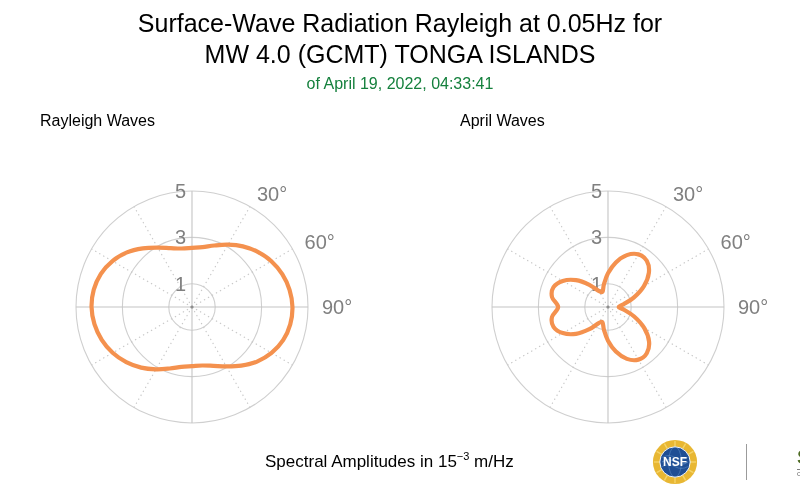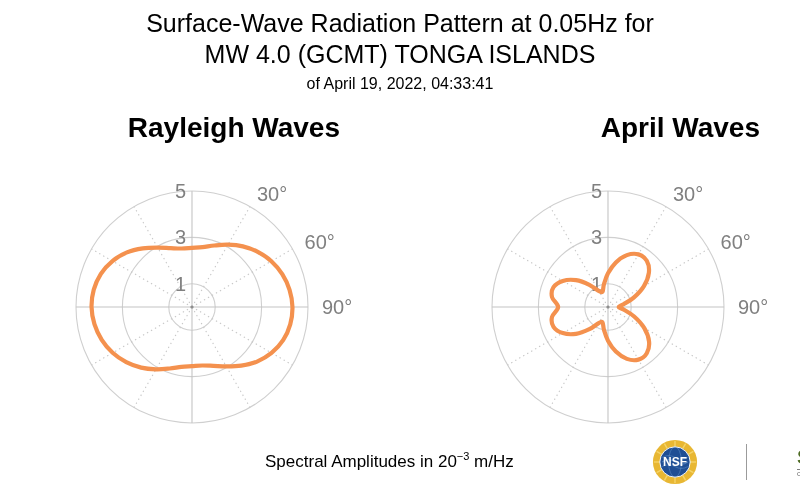--- a/index.html
+++ b/index.html
@@ -32,29 +32,28 @@
   .title-line {
     font-size: 25px;
     line-height: 31px;
     color: #000;
     white-space: nowrap;
   }
   .subtitle-line {
     font-size: 16px;
     line-height: 22px;
     margin-top: 3px;
-    color: #000000;
+    color: #15803d;
   }
   .panel-title {
     position: absolute;
-    font-size: 28px;
+    font-size: 16px;
     color: #000;
-    text-align: right;
+    text-align: left;
     white-space: nowrap;
-    font-weight: bold;
   }
   #rayleigh-title { left: 40px; top: 112px; width: 300px; }
   #love-title { left: 460px; top: 112px; width: 300px; }
 
   .caption {
     position: absolute;
     left: 265px;
     top: 450px;
     font-size: 17px;
     color: #000;
@@ -125,21 +124,21 @@
   }
 
   text { font-family: "Liberation Sans", sans-serif; }
 </style>
 </head>
 <body>
 
 <div id="figure">
 
   <div class="title-block">
-    <div class="title-line">Surface-Wave Radiation Pattern at 0.05Hz for</div>
+    <div class="title-line">Surface-Wave Radiation Rayleigh at 0.05Hz for</div>
     <div class="title-line">MW 4.0 (GCMT) TONGA ISLANDS</div>
     <div class="subtitle-line">of April 19, 2022, 04:33:41</div>
   </div>
 
   <div class="panel-title" id="rayleigh-title">Rayleigh Waves</div>
   <div class="panel-title" id="love-title">April Waves</div>
 
   <svg id="polar-svg" width="800" height="496" style="position:absolute;left:0;top:0;">
       <g>
         <circle cx="192" cy="307" r="23.20" fill="none" stroke="#CFCFCF" stroke-width="1.1"></circle>
@@ -187,21 +186,21 @@
         <text x="602" y="244.40" text-anchor="end" font-size="20" fill="#808080">3</text>
         <text x="602" y="198.00" text-anchor="end" font-size="20" fill="#808080">5</text>
         <text x="673.00" y="201.42" text-anchor="start" font-size="20" fill="#808080">30°</text>
         <text x="720.58" y="249.00" text-anchor="start" font-size="20" fill="#808080">60°</text>
         <text x="738.00" y="314.00" text-anchor="start" font-size="20" fill="#808080">90°</text>
         <path d="M608.00,273.36 C609.98,269.74 612.71,265.49 615.86,262.45 C619.00,259.41 623.13,256.46 626.88,255.11 C630.64,253.77 635.08,253.41 638.39,254.36 C641.71,255.31 645.03,257.74 646.77,260.79 C648.52,263.85 649.38,268.44 648.88,272.70 C648.37,276.96 646.29,282.20 643.76,286.35 C641.24,290.51 637.10,294.65 633.73,297.64 C630.35,300.62 626.05,302.70 623.54,304.26 C621.03,305.82 618.60,306.07 618.67,307.00 C618.75,307.93 621.41,308.23 623.99,309.82 C626.57,311.41 630.80,313.51 634.16,316.52 C637.52,319.53 641.68,323.73 644.17,327.88 C646.65,332.03 648.62,337.23 649.05,341.45 C649.49,345.67 648.55,350.18 646.77,353.21 C645.00,356.24 641.71,358.69 638.39,359.64 C635.08,360.59 630.64,360.23 626.88,358.89 C623.13,357.54 619.00,354.59 615.86,351.55 C612.71,348.51 609.98,344.26 608.00,340.64 C606.02,337.02 604.90,332.91 603.97,329.85 C603.05,326.78 603.32,323.39 602.45,322.26 C601.57,321.13 600.90,321.91 598.72,323.07 C596.54,324.23 593.14,327.42 589.36,329.22 C585.57,331.01 580.44,333.20 576.01,333.84 C571.58,334.49 566.55,334.27 562.79,333.10 C559.04,331.93 555.29,329.54 553.50,326.84 C551.70,324.13 551.25,320.18 552.02,316.87 C552.79,313.56 558.12,310.29 558.12,307.00 C558.12,303.71 552.79,300.44 552.02,297.13 C551.25,293.82 551.70,289.87 553.50,287.16 C555.29,284.46 559.04,282.07 562.79,280.90 C566.55,279.73 571.58,279.51 576.01,280.16 C580.44,280.80 585.57,282.99 589.36,284.78 C593.14,286.58 596.54,289.77 598.72,290.93 C600.90,292.09 601.57,292.87 602.45,291.74 C603.32,290.61 603.05,287.22 603.97,284.15 C604.90,281.09 606.02,276.98 608.00,273.36 Z" fill="none" stroke="#F4914E" stroke-width="4.2" stroke-linecap="round" stroke-linejoin="round"></path>
       </g>
     </svg>
 
   <div class="caption">
-    <span>Spectral Amplitudes in 20</span><sup>−3</sup><span> m/Hz</span>
+    <span>Spectral Amplitudes in 15</span><sup>−3</sup><span> m/Hz</span>
   </div>
 
   <div id="logo-bar">
 
     <svg class="nsf-logo" viewBox="0 0 100 100">
       <g>
         <circle cx="50" cy="50" r="48" fill="#E8B733"></circle>
         <g stroke="#F5D469" stroke-width="3">
           <line x1="50" y1="4" x2="50" y2="22"></line>
           <line x1="73" y1="10" x2="64" y2="26"></line>

